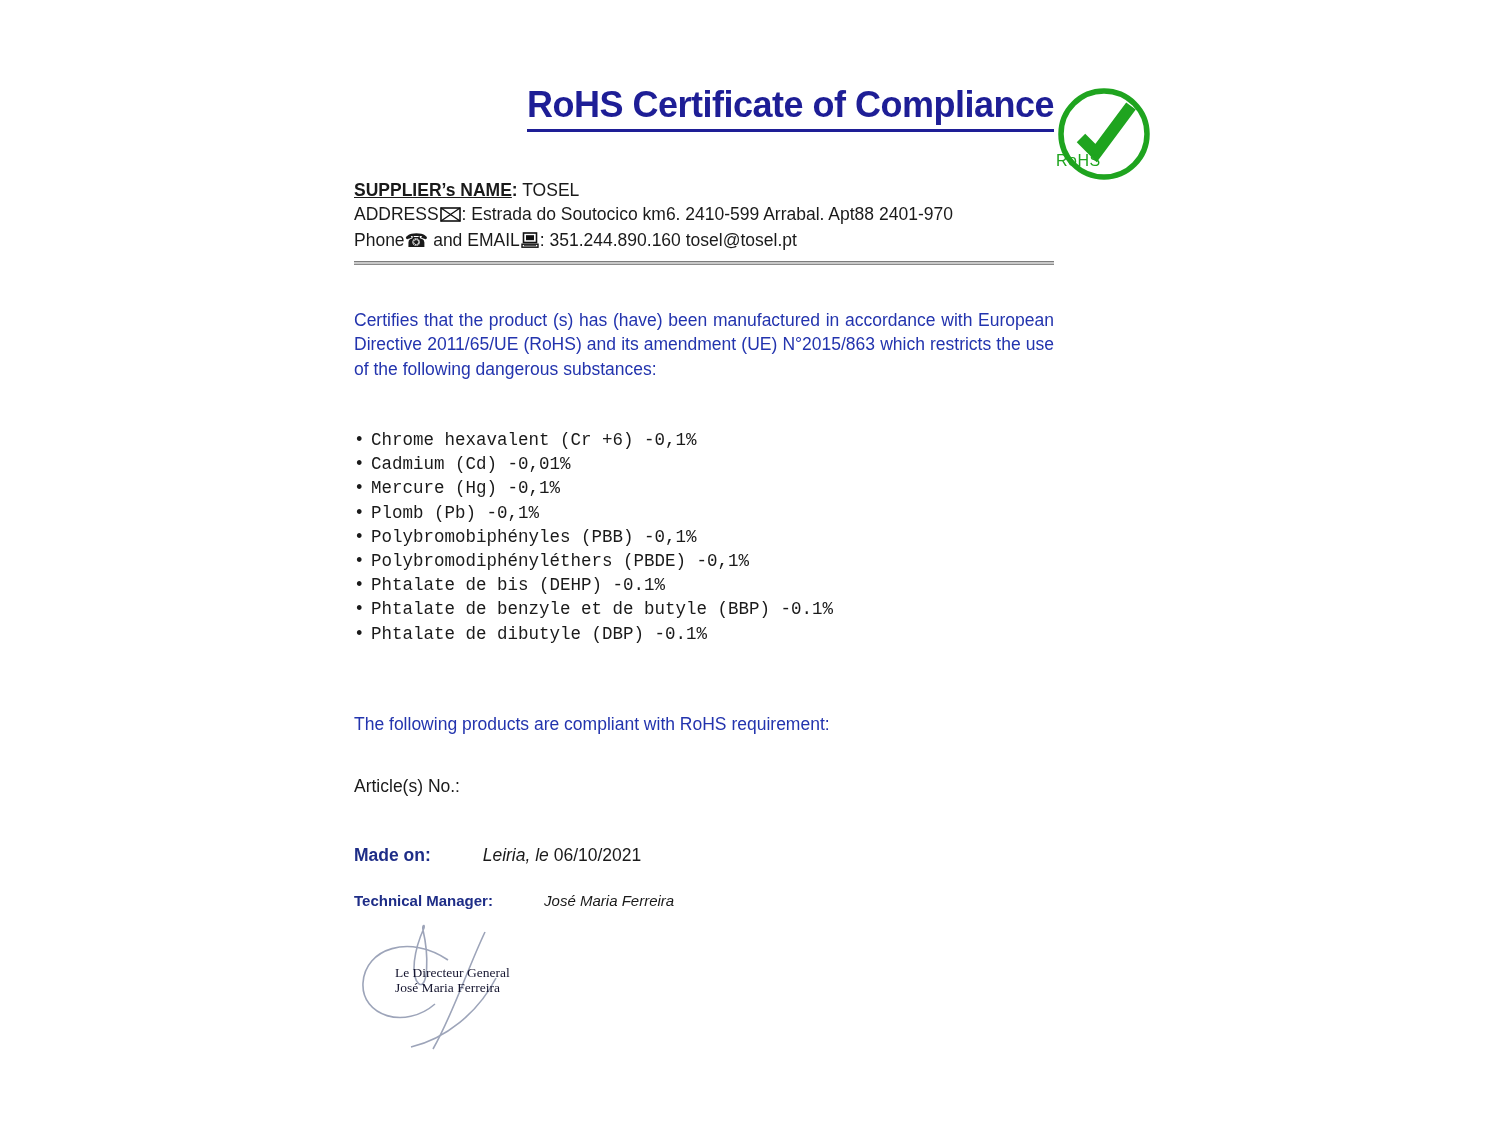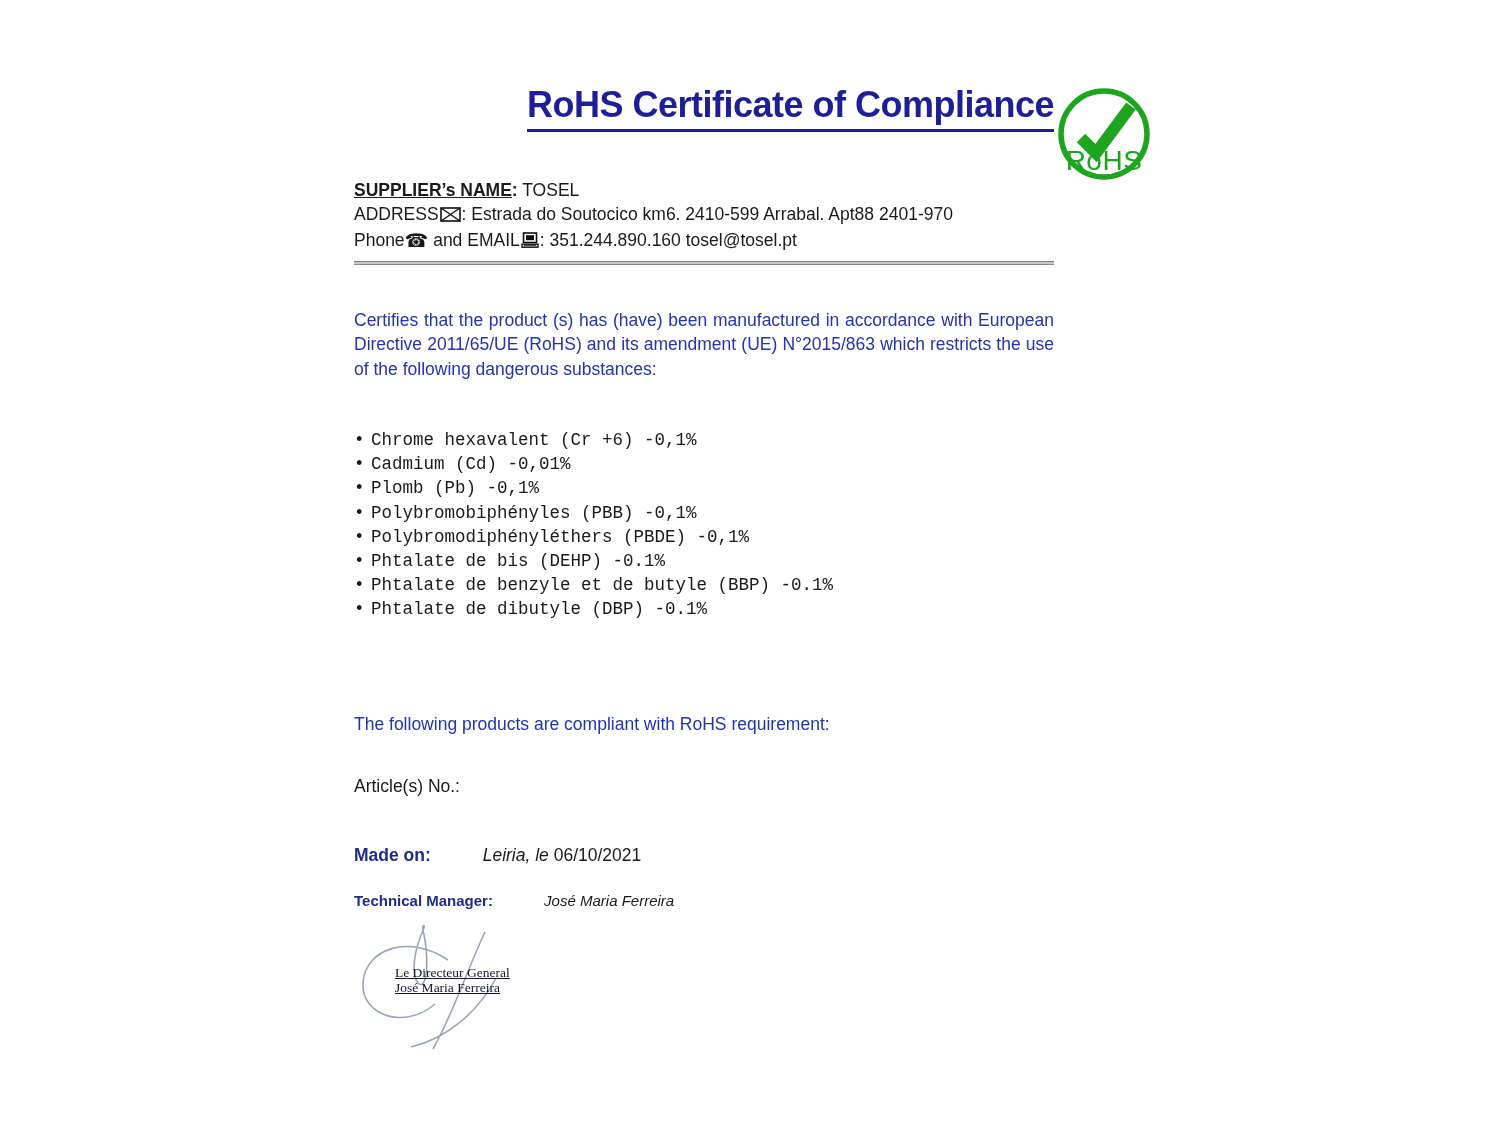--- a/index.html
+++ b/index.html
@@ -15,22 +15,22 @@
   .doc-title{
     display:inline-block;font-size:36px;font-weight:bold;color:var(--c-title,#1e1e96);
     border-bottom:3px solid var(--c-title,#1e1e96);padding-bottom:3px;line-height:42px;
     letter-spacing:-0.5px;
   }
 
   
   .rohs-logo{left:1056px;top:86px;width:96px;height:96px;}
   .rohs-logo svg{position:absolute;left:0;top:0;}
   .rohs-logo .rohs-label{
-    position:absolute;left:0;right:0;bottom:9px;text-align:center;
-    color:var(--c-green,#1fa41f);font-size:28px;line-height:24px;font-weight:500;
+    position:absolute;left:0;right:0;bottom:9px;text-align:left;
+    color:var(--c-green,#1fa41f);font-size:16px;line-height:24px;font-weight:500;
     letter-spacing:0.5px;
   }
 
   
   .supplier{left:354px;top:178px;width:700px;font-size:17.5px;line-height:24px;color:var(--c-black,#1a1a1a);}
   .supplier .row{white-space:nowrap;}
   .lbl-underline{font-weight:bold;text-decoration:underline;}
   .lbl-bold{font-weight:bold;}
   .inline-icon{display:inline-block;vertical-align:-2px;margin:0 1px;}
   .phone-glyph{font-family:"DejaVu Sans",sans-serif;font-size:19px;vertical-align:-1px;}
@@ -63,21 +63,21 @@
   .navy-label{font-weight:bold;color:var(--c-navy,#1e2d87);}
   .italic-val{font-style:italic;color:var(--c-black,#1a1a1a);margin-left:47px;}
   .plain-val{color:var(--c-black,#1a1a1a);}
 
   
   .signature{left:345px;top:918px;width:190px;height:145px;}
   .signature svg{position:absolute;left:0;top:0;}
   .sig-text{
     position:absolute;left:50px;top:47px;width:140px;
     font-family:"Liberation Serif","DejaVu Serif",serif;
-    font-size:13.5px;line-height:15px;color:#14142e;white-space:nowrap;text-decoration:underline;
+    font-size:13.5px;line-height:15px;color:#14142e;white-space:nowrap;
   }
 </style>
 </head>
 <body style="--c-title: #1e1e96; --c-blue: #2334ae; --c-navy: #1e2d87; --c-black: #1a1a1a; --c-green: #1fa41f; --c-sig: #98a0b6;">
 
 <div class="abs title-wrap">
   <span class="doc-title">RoHS Certificate of Compliance</span>
 </div>
 
 <div class="abs rohs-logo">
@@ -109,20 +109,21 @@
   </div>
 </div>
 
 <div class="abs divider"></div>
 
 <div class="abs cert-par">Certifies that the product (s) has (have) been manufactured in accordance with European Directive 2011/65/UE (RoHS) and its amendment (UE) N°2015/863 which restricts the use of the following dangerous substances:</div>
 
 <ul class="abs substances">
   <li>Chrome hexavalent (Cr +6) -0,1%</li>
   <li>Cadmium (Cd) -0,01%</li>
+  <li>Mercure (Hg) -0,1%</li>
   <li>Plomb (Pb) -0,1%</li>
   <li>Polybromobiphényles (PBB) -0,1%</li>
   <li>Polybromodiphényléthers (PBDE) -0,1%</li>
   <li>Phtalate de bis (DEHP) -0.1%</li>
   <li>Phtalate de benzyle et de butyle (BBP) -0.1%</li>
   <li>Phtalate de dibutyle (DBP) -0.1%</li>
 </ul>
 
 <div class="abs statement">The following products are compliant with RoHS requirement:</div>
 <div class="abs articles">Article(s) No.:</div>

